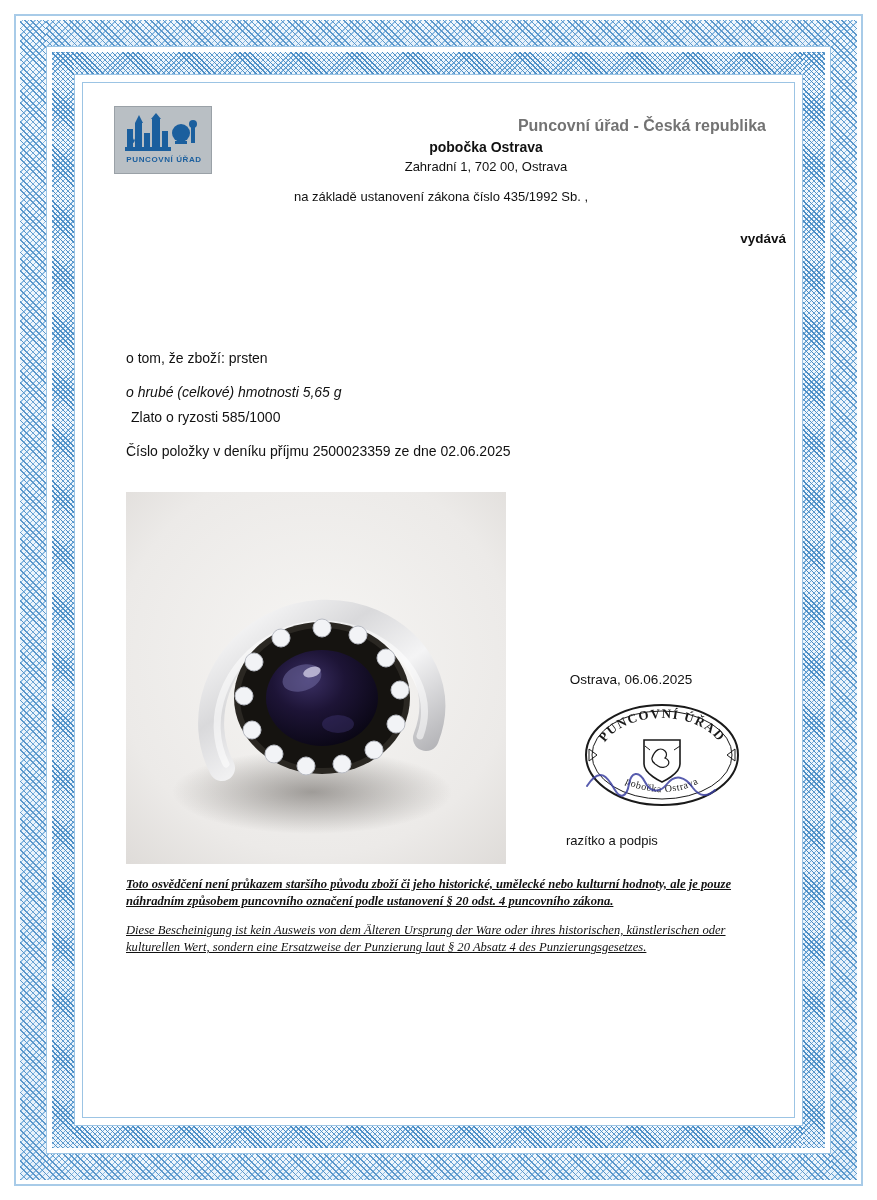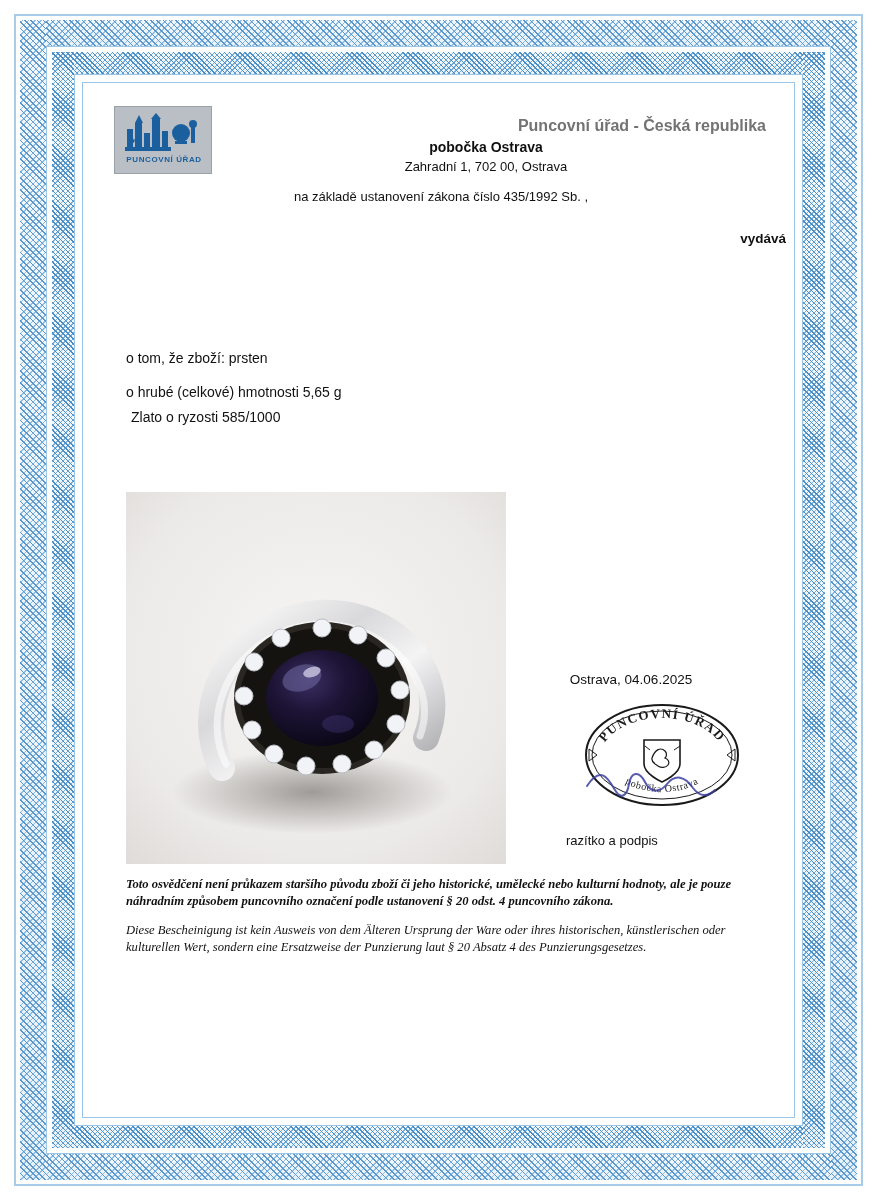--- a/index.html
+++ b/index.html
@@ -156,21 +156,21 @@
 
   .body-block {
     position: absolute;
     left: 40px; top: 218px;
     width: 630px;
     font-size: 14px;
     line-height: 1.55;
     margin-top: 44px;
   }
   .body-block p { margin: 0 0 12px 0; }
-  .body-block .row2 { margin-bottom: 14px; }
+  .body-block .row2 { margin-bottom: 14px; font-style: italic; }
   .body-block .indent { display: block; padding-left: 5px; }
 
   .photo {
     position: absolute;
     left: 40px; top: 406px;
     width: 380px; height: 372px;
     background: #efefef;
     overflow: hidden;
   }
   .photo .ring-wrap {
@@ -202,20 +202,21 @@
     position: absolute;
     left: 40px; top: 790px;
     width: 652px;
   }
   .disclaimer p {
     margin: 0 8px 11px 0;
     font-family: "Liberation Serif", serif;
     font-style: italic;
     font-size: 12.6px;
     line-height: 1.38;
+    text-decoration: underline;
   }
   .disclaimer p.bold { font-weight: bold; }
 </style>
 </head>
 <body>
 
 <div class="certificate">
 
   <div class="border-outer"></div>
   <div class="band band-top"></div>
@@ -266,20 +267,21 @@
 
     <div class="issues">vydává</div>
 
 
     <div class="body-block">
       <p>o tom, že zboží:  prsten</p>
       <p class="row2">o hrubé (celkové) hmotnosti 5,65 g</p>
       <p style="margin-top:-10px">
         <span class="indent">Zlato o ryzosti 585/1000</span>
       </p>
+      <p>Číslo položky v deníku příjmu 2500023359 ze dne 02.06.2025</p>
     </div>
 
     <div class="photo">
       <svg class="ring-wrap" viewBox="0 0 380 372">
         <defs>
           <radialGradient id="bgGrad" cx="50%" cy="45%" r="75%">
             <stop offset="0%" stop-color="#f6f5f3"></stop>
             <stop offset="70%" stop-color="#eceae8"></stop>
             <stop offset="100%" stop-color="#dedbd8"></stop>
           </radialGradient>
@@ -325,21 +327,21 @@
           <circle cx="155" cy="146" r="9"></circle>
         </g>
 
         <ellipse cx="196" cy="206" rx="56" ry="48" fill="url(#stone)"></ellipse>
         <ellipse cx="176" cy="186" rx="20" ry="13" fill="#6f6aa0" opacity="0.55" transform="rotate(-18 176 186)"></ellipse>
         <ellipse cx="186" cy="180" rx="9" ry="5" fill="#d6d2ea" opacity="0.75" transform="rotate(-18 186 180)"></ellipse>
         <ellipse cx="212" cy="232" rx="16" ry="9" fill="#4b3f86" opacity="0.35"></ellipse>
       </svg>
     </div>
 
-    <div class="place-date">Ostrava, 04.06.2025</div>
+    <div class="place-date">Ostrava, 06.06.2025</div>
 
     <div class="stamp">
       <svg viewBox="0 0 162 110" width="162" height="110">
         <ellipse cx="81" cy="55" rx="76" ry="50" fill="none" stroke="#1a1a1a" stroke-width="2"></ellipse>
         <ellipse cx="81" cy="55" rx="70" ry="44" fill="none" stroke="#1a1a1a" stroke-width="1"></ellipse>
         <path id="arcTop" d="M 19 58 A 62 40 0 0 1 143 58" fill="none"></path>
         <path id="arcBottom" d="M 25 56 A 56 36 0 0 0 137 56" fill="none"></path>
         <text font-family="Liberation Serif, serif" font-size="13" font-weight="bold" fill="#1a1a1a" letter-spacing="1.4">
           <textPath href="#arcTop" startOffset="50%" text-anchor="middle">PUNCOVNÍ ÚŘAD</textPath>
         </text>

